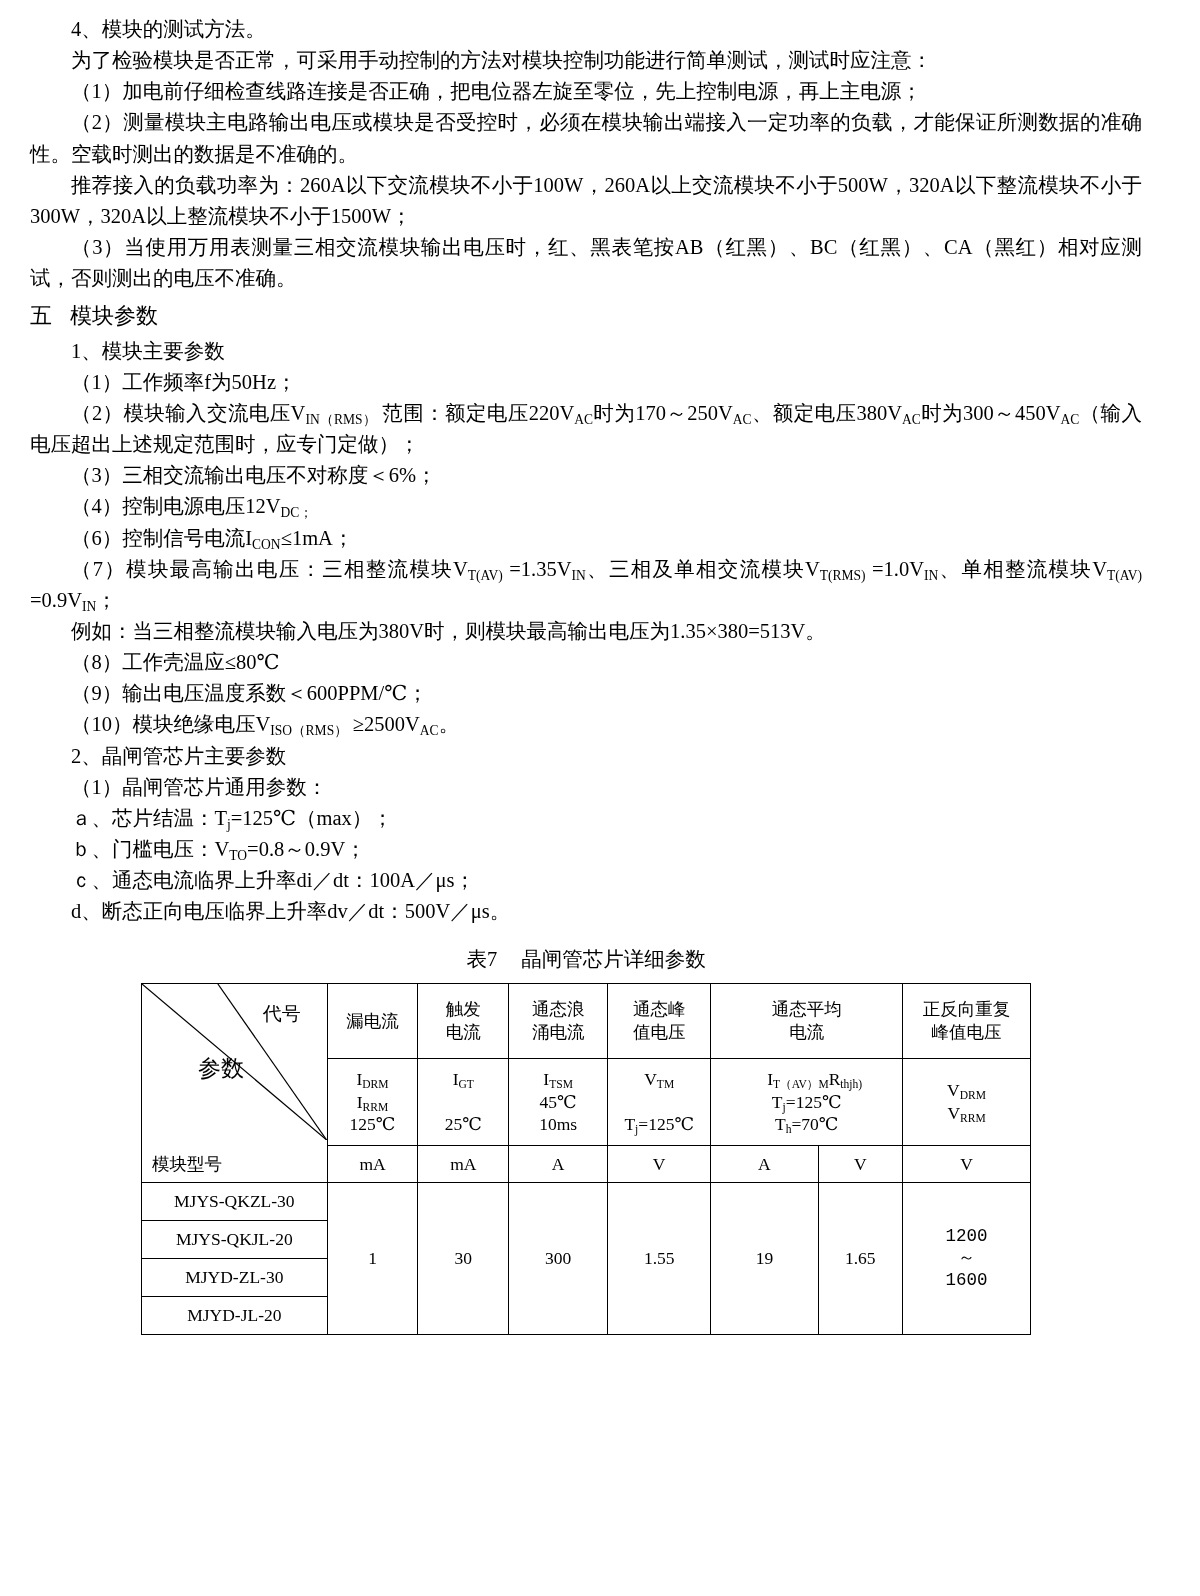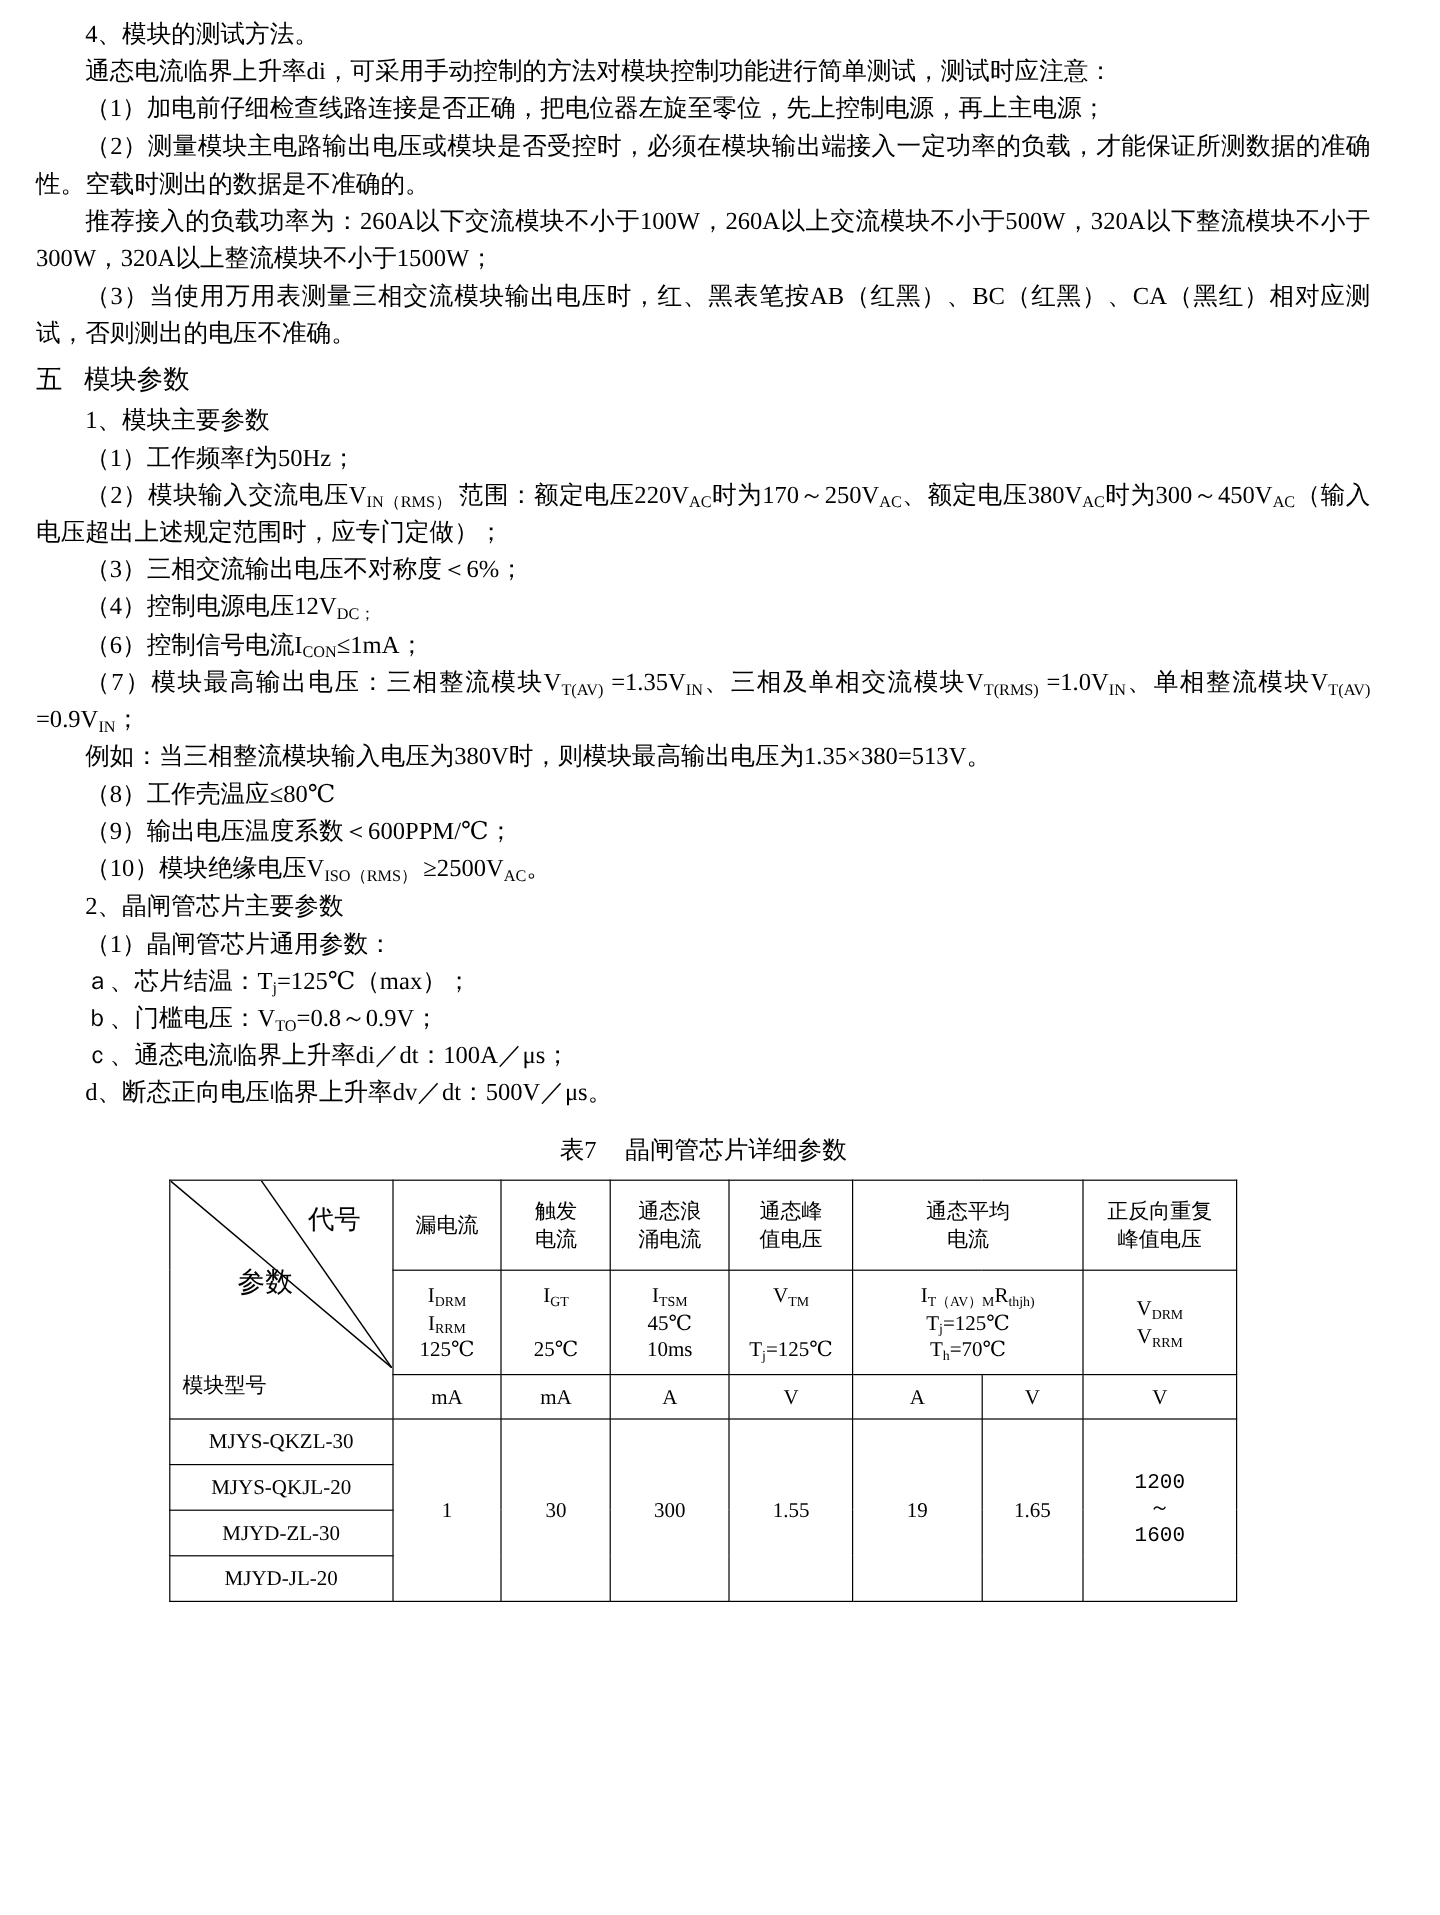--- a/index.html
+++ b/index.html
@@ -69,49 +69,49 @@
     overflow: hidden;
   }
   .corner .c-svg {
     position: absolute;
     inset: 0;
   }
   .corner .c-code {
     position: absolute;
     top: 18px;
     right: 26px;
-    font-size: 22px;
+    font-size: 19px;
   }
   .corner .c-param {
     position: absolute;
     top: 70px;
     left: 56px;
     font-size: 23px;
   }
   .corner .c-model {
     position: absolute;
-    bottom: 16px;
+    bottom: 6px;
     left: 10px;
     font-size: 17.5px;
   }
   .r1 td { height: 68px; }
   .r2 td { height: 80px; }
   .r3 td { height: 30px; }
   .rowlbl td { height: 31px; text-align: left; padding-left: 14px; }
   .two-line { line-height: 1.25; }
   .rng { line-height: 1.25; font-family: Liberation Mono, monospace; }
 </style>
 </head>
 <body>
 
 <div class="page">
 
   <p class="ind1">4、模块的测试方法。</p>
 
-  <p class="ind1">通态电流临界上升率di，可采用手动控制的方法对模块控制功能进行简单测试，测试时应注意：</p>
+  <p class="ind1">为了检验模块是否正常，可采用手动控制的方法对模块控制功能进行简单测试，测试时应注意：</p>
 
   <p class="ind1">（1）加电前仔细检查线路连接是否正确，把电位器左旋至零位，先上控制电源，再上主电源；</p>
 
   <p class="ind1">（2）测量模块主电路输出电压或模块是否受控时，必须在模块输出端接入一定功率的负载，才能保证所测数据的准确性。空载时测出的数据是不准确的。</p>
 
   <p class="ind1">推荐接入的负载功率为：260A以下交流模块不小于100W，260A以上交流模块不小于500W，320A以下整流模块不小于300W，320A以上整流模块不小于1500W；</p>
 
   <p class="ind1">（3）当使用万用表测量三相交流模块输出电压时，红、黑表笔按AB（红黑）、BC（红黑）、CA（黑红）相对应测试，否则测出的电压不准确。</p>
 
   <p class="heading">

